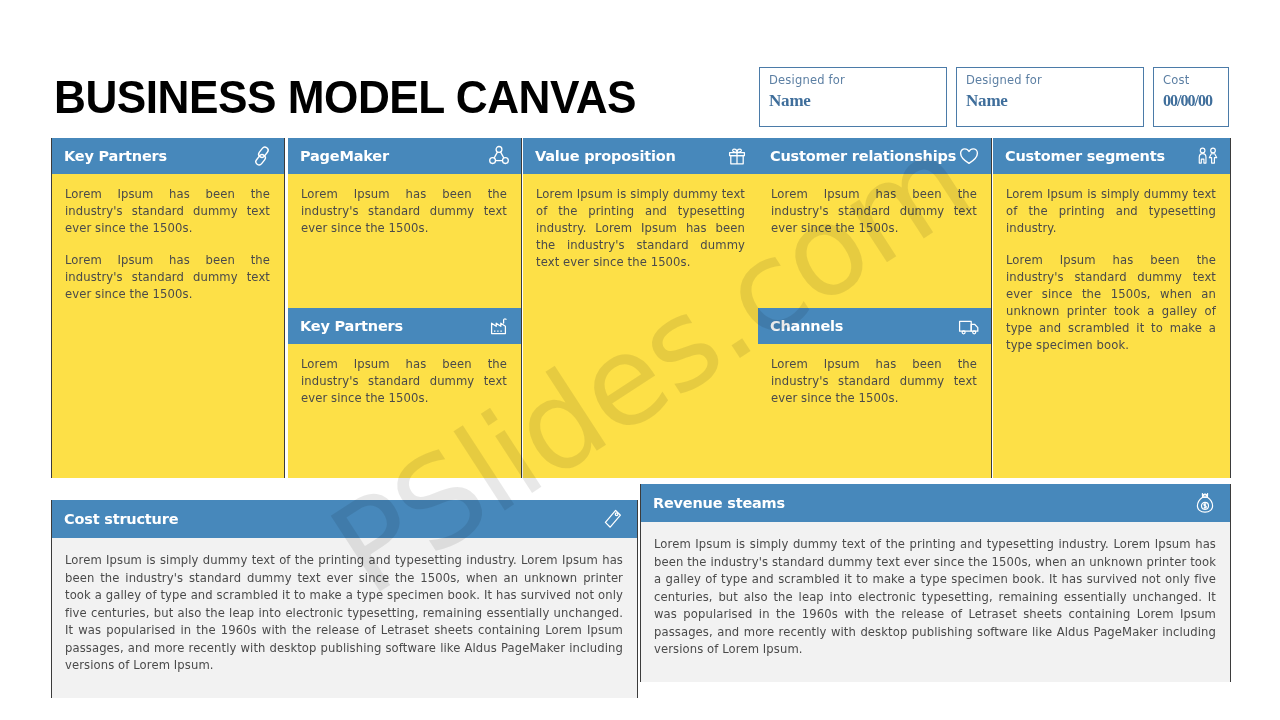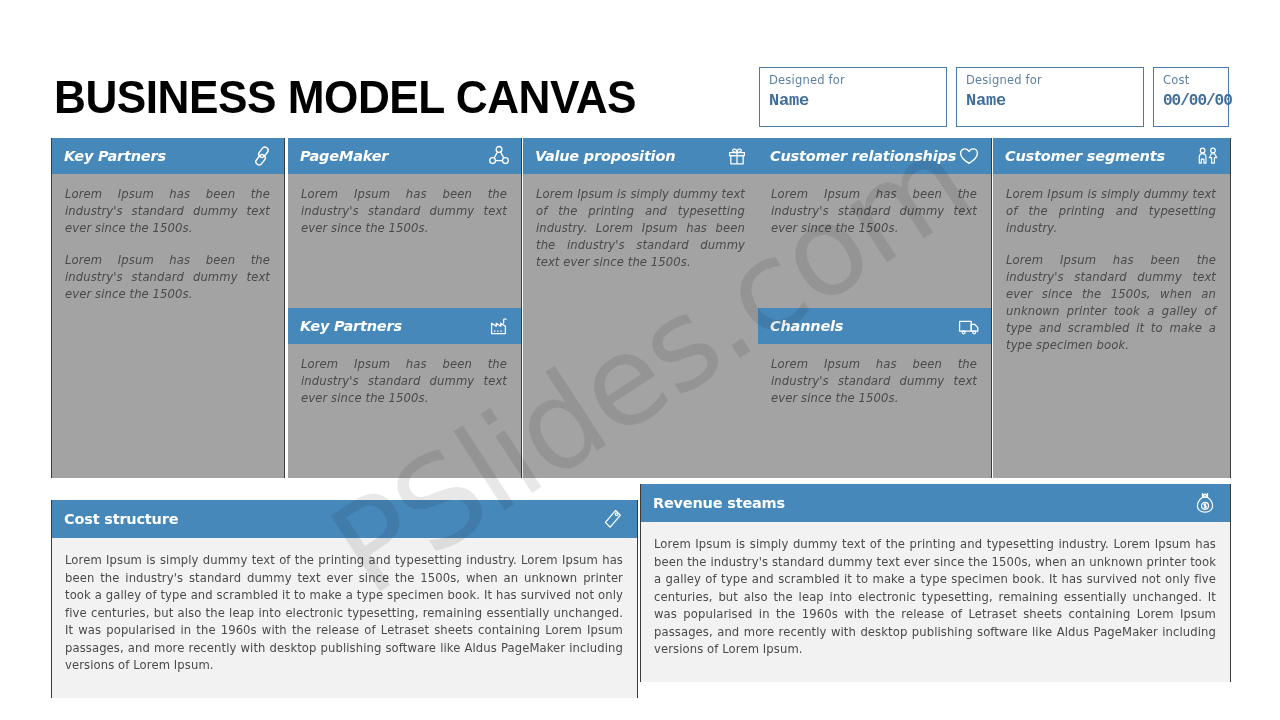--- a/index.html
+++ b/index.html
@@ -62,42 +62,41 @@
     font-size: 11.5px;
     color: #5c7fa3;
     font-family: "DejaVu Sans", sans-serif;
     line-height: 14px;
     letter-spacing: 0.2px;
   }
   .meta-value {
     font-size: 17px;
     font-weight: 700;
     color: #3f6e9b;
-    font-family: Liberation Mono, monospace;
+    font-family: Liberation Serif, serif;
     line-height: 24px;
     margin-top: 2px;
     letter-spacing: -0.2px;
   }
   #meta-2 .meta-value { font-size: 16px; letter-spacing: -1px; }
 
   
   #grid {
     position: absolute;
     left: 51px; top: 138px;
     width: 1180px; height: 340px;
   }
   .col {
     position: absolute;
     top: 0;
     height: 340px;
-    background: #a3a3a3;
+    background: #fde047;
     border-right: 1px solid #3b3b3b;
     display: flex;
     flex-direction: column;
-    font-style: italic;
   }
   .col.first { border-left: 1px solid #3b3b3b; }
   #col-0 { left: 0px;    width: 234px; }
   #col-1 { left: 237px;  width: 234px; }
   #col-2 { left: 472px;  width: 237px; }
   #col-3 { left: 707px;  width: 234px; }
   #col-4 { left: 942px;  width: 238px; }
 
   .panel-header {
     background: #4788bb;

